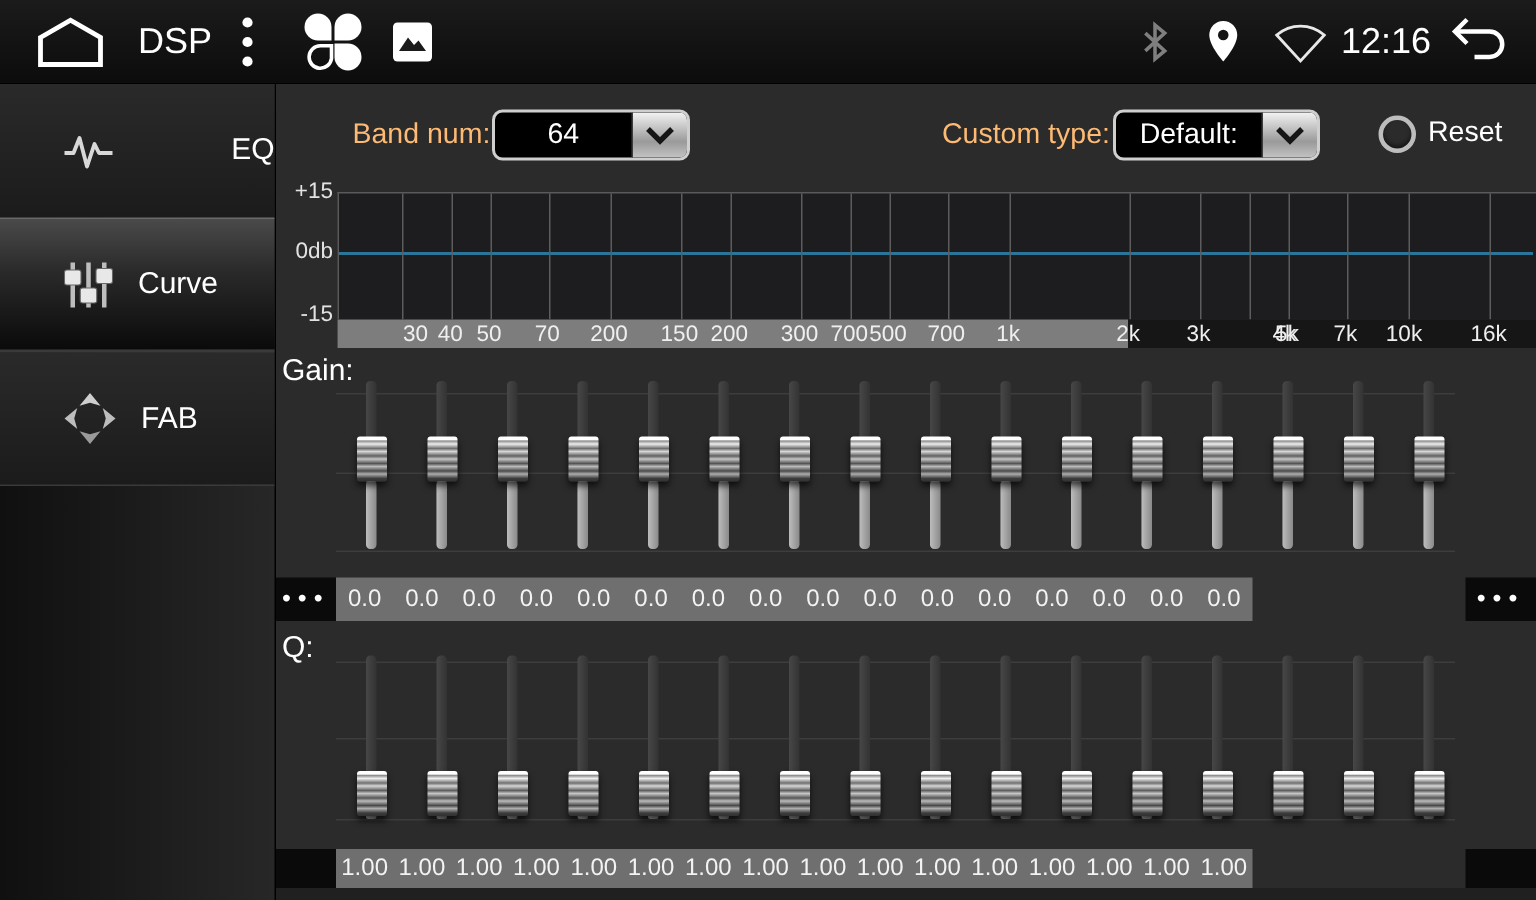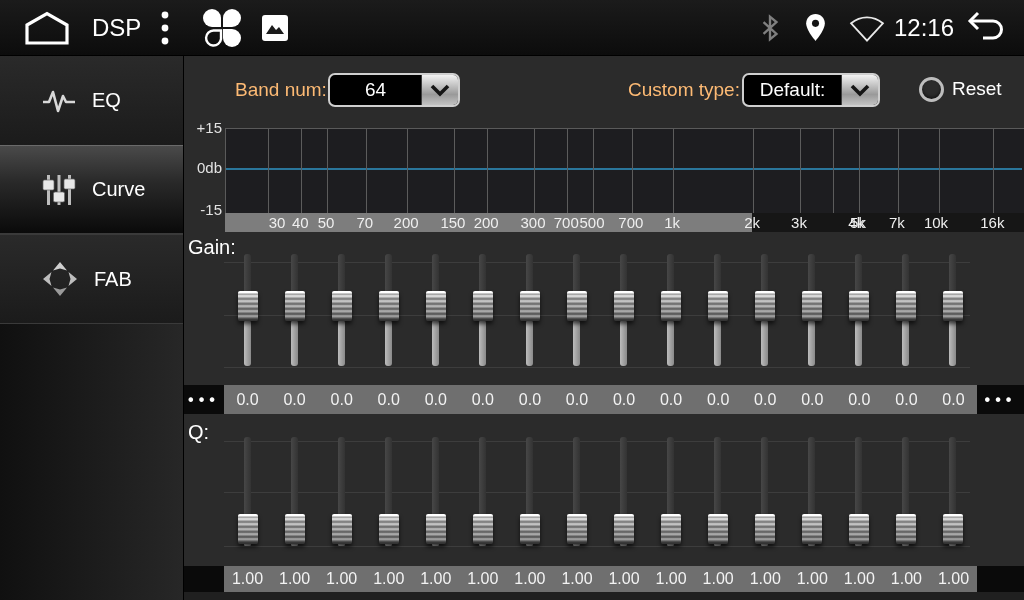--- a/index.html
+++ b/index.html
@@ -13,21 +13,21 @@
   .tb-title{color:#fff;font-size:24px;margin-left:22px;}
   .tb-time{color:#fff;font-size:24px;margin:0 10px 0 8px;}
   .tb-spacer{flex:1;}
   .tb-ic{display:flex;align-items:center;justify-content:center;}
 
   
   .sidebar{position:absolute;left:0;top:56px;width:184px;height:544px;
     background:linear-gradient(90deg,#101010,#272727);border-right:1px solid #000;}
   .side-item{height:89px;display:flex;align-items:center;padding-left:42px;cursor:pointer;
     border-top:1px solid #3a3a3a;background:linear-gradient(180deg,#2a2a2a,#1b1b1b);}
-  .side-item:first-child{border-top:none;}
+  .side-item:first-child{border-top:none;justify-content:space-between;}
   .side-item.sel{background:linear-gradient(180deg,#4a4a4a,#2a2a2a 40%,#0a0a0a);
     border-top:1px solid #6a6a6a;border-bottom:1px solid #3a3a3a;}
   .side-label{color:#fff;font-size:20px;margin-left:16px;}
   .side-rest{border-top:1px solid #3a3a3a;height:222px;}
 
   
   .ctl-label{position:absolute;color:#fdba74;font-size:19px;height:34px;line-height:34px;top:73px;}
   .dropdown{position:absolute;top:73px;height:34px;background:#000;border:2px solid #cfcfcf;
     border-radius:7px;display:flex;align-items:stretch;overflow:hidden;cursor:pointer;}
   .dd-value{flex:1;text-align:center;color:#fff;font-size:19px;line-height:30px;}
@@ -54,21 +54,21 @@
   .trk{position:absolute;left:6px;top:0;bottom:2px;width:7px;background:linear-gradient(90deg,#474747,#333);border-radius:3px;}
   .trk-lo{position:absolute;left:6px;bottom:2px;width:7px;background:linear-gradient(90deg,#bcbcbc,#8a8a8a);border-radius:3px;}
   .knob{position:absolute;left:0;width:20px;height:30px;border-radius:2px;
     background:linear-gradient(180deg,#ffffff 0px,#ffffff 2px,#8f8f8f 3px,#ededed 5px,#6f6f6f 8px,#d6d6d6 10px,#5f5f5f 13px,#c6c6c6 15px,#555 18px,#bababa 20px,#4a4a4a 23px,#adadad 25px,#3c3c3c 28px,#303030 30px);
     box-shadow:0 3px 4px rgba(0,0,0,.65);}
   .hline{position:absolute;left:224px;width:746px;height:1px;background:#3d3d3d;}
 
   .sec-label{position:absolute;left:188px;color:#fff;font-size:20px;}
 
   
-  .vrow{position:absolute;left:224px;width:753px;background:#6f6f6f;display:flex;}
+  .vrow{position:absolute;left:224px;width:611px;background:#6f6f6f;display:flex;}
   .vcell{flex:1;text-align:center;color:#f3f3f3;font-size:16px;}
   .endbox{position:absolute;background:#0a0a0a;display:flex;align-items:center;justify-content:center;
     color:#fff;font-size:16px;font-weight:bold;letter-spacing:5px;cursor:pointer;}
   .bottom-strip{position:absolute;left:184px;top:592px;width:840px;height:8px;background:#202020;}
 </style>
 </head>
 <body>
 
 <div id="screen">
 

